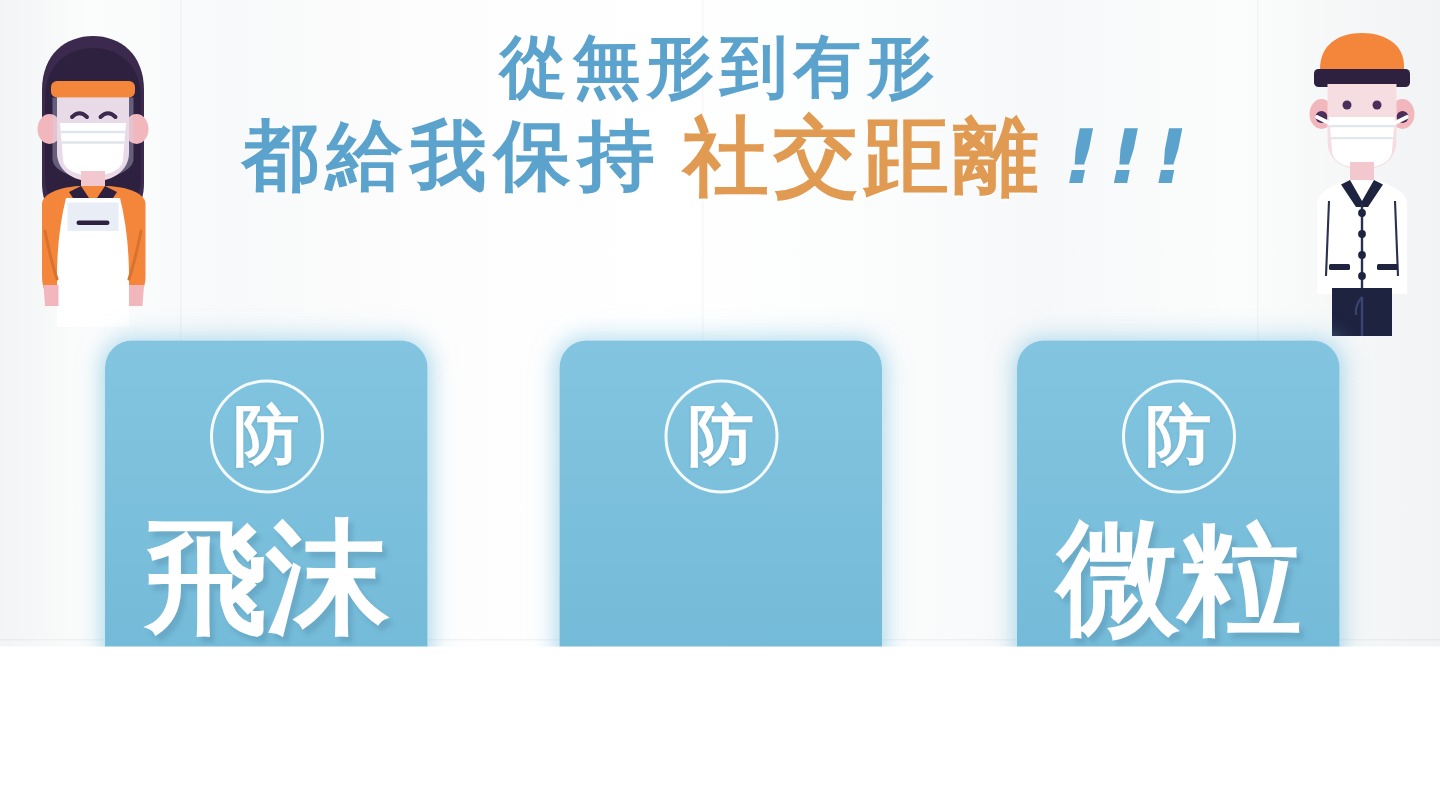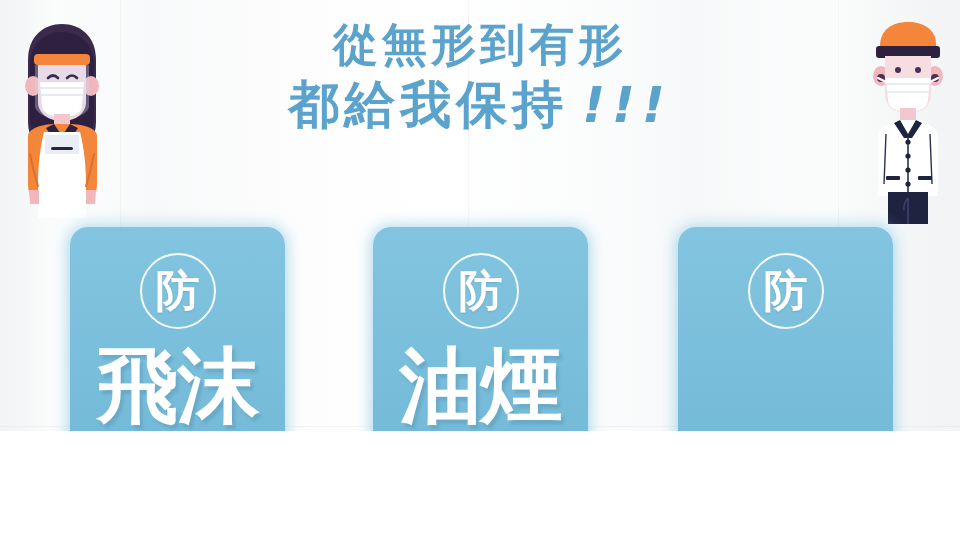--- a/index.html
+++ b/index.html
@@ -179,34 +179,35 @@
       <path d="M30 178 L70 178 L70 210 L30 210 Z" fill="#1e2340"></path>
       <path d="M50 184 L50 210" stroke="#3a4470" stroke-width="1.6"></path>
       <path d="M50 184 q-5 6 -4 12" stroke="#3a4470" stroke-width="1.4" fill="none"></path>
     </svg>
   </div>
 
   <div class="headline">
     <div class="line1">從無形到有形</div>
     <div class="line2">
       <span class="l2-blue">都給我保持</span>
+      <span class="l2-orange">社交距離</span>
       <span class="l2-bang">!!!</span>
     </div>
   </div>
 
   <div class="cards">
 
     <div class="card" id="card-0">
       <div class="badge">防</div>
       <div class="card-word">飛沫</div>
     </div>
 
     <div class="card" id="card-1">
       <div class="badge">防</div>
-      <div class="card-word">油煙</div>
     </div>
 
     <div class="card" id="card-2">
       <div class="badge">防</div>
+      <div class="card-word">微粒</div>
     </div>
 
   </div>
 </div>
 
 </body></html>

